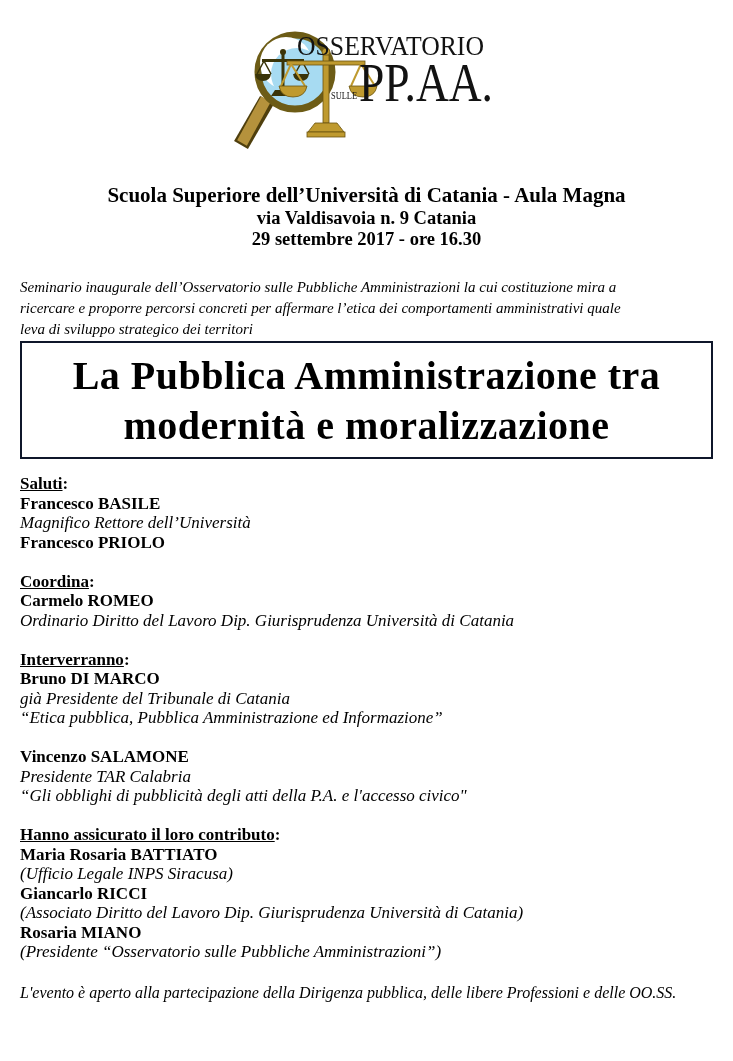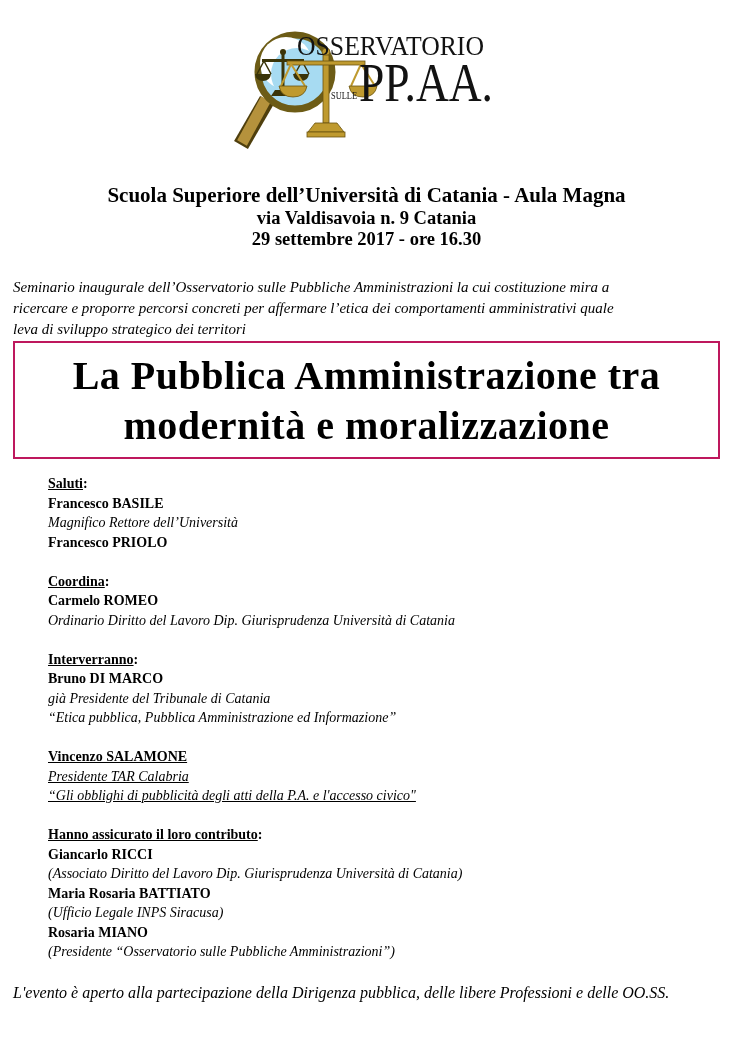--- a/index.html
+++ b/index.html
@@ -1,49 +1,49 @@
 <!DOCTYPE html>
 <html><head>
 <meta charset="utf-8">
 <style>
   html, body { margin:0; padding:0; }
   body {
     width:733px; height:1061px; background:#ffffff; color:#000;
     font-family:"Liberation Serif", "DejaVu Serif", serif;
     overflow:hidden;
   }
-  .page { padding:0 13px; }
+  .page { padding:0 20px; }
 
   
   .logo-wrap { width:272px; height:128px; margin:26px auto 0; position:relative; }
   .logo-wrap svg { display:block; }
 
   
   .venue { text-align:center; margin-top:12px; }
   .venue-l1 { font-size:21px; font-weight:bold; line-height:25px; white-space:nowrap;margin-top:29px; }
   .venue-l2, .venue-l3 { font-size:18.5px; font-weight:bold; line-height:21px; white-space:nowrap; }
 
   
   .intro { text-align:left; font-style:italic; font-size:15px; line-height:21px; margin-top:27px; }
   .intro div { white-space:nowrap; }
 
   
-  .title-box { border:2px solid #be185d; margin-top:1px; text-align:center; padding:8px 0 6px; }
+  .title-box { border:2px solid #0f172a; margin-top:1px; text-align:center; padding:8px 0 6px; }
   .title-box h1 { margin:0; font-size:40px; font-weight:bold; line-height:50px; letter-spacing:0.5px; }
   .title-box h1 div { white-space:nowrap; }
 
   
-  .sections { margin-top:15px; font-size:14px; line-height:19.5px;margin-left:35px; }
+  .sections { margin-top:15px; font-size:17px; line-height:19.5px; }
   .section { margin-top:19.5px; }
   .section:first-child { margin-top:0; }
   .sec-heading { font-weight:bold; }
   .sec-heading .u { text-decoration:underline; }
   .name { font-weight:bold; }
   .role, .talk { font-style:italic; }
-  .speaker-sep { margin-top:19.5px;text-decoration:underline; }
+  .speaker-sep { margin-top:19.5px; }
 
   .footer-note { font-style:italic; font-size:16px; line-height:20px; margin-top:21px; white-space:nowrap; }
 </style>
 </head>
 <body>
 
 <div class="page">
 
   <div class="logo-wrap">
     <svg width="272" height="128" viewBox="0 0 272 128">
@@ -140,26 +140,26 @@
       <div class="entry speaker-sep">
         <div class="name">Vincenzo SALAMONE</div>
         <div class="role">Presidente TAR Calabria</div>
         <div class="talk">“Gli obblighi di pubblicità degli atti della P.A. e l'accesso civico"</div>
       </div>
     </div>
 
     <div class="section">
       <div class="sec-heading"><span class="u">Hanno assicurato il loro contributo</span><span>:</span></div>
       <div class="entry">
+        <div class="name">Maria Rosaria BATTIATO</div>
+        <div class="role">(Ufficio Legale INPS Siracusa)</div>
+      </div>
+      <div class="entry">
         <div class="name">Giancarlo RICCI</div>
         <div class="role">(Associato Diritto del Lavoro Dip. Giurisprudenza Università di Catania)</div>
-      </div>
-      <div class="entry">
-        <div class="name">Maria Rosaria BATTIATO</div>
-        <div class="role">(Ufficio Legale INPS Siracusa)</div>
       </div>
       <div class="entry">
         <div class="name">Rosaria MIANO</div>
         <div class="role">(Presidente “Osservatorio sulle Pubbliche Amministrazioni”)</div>
       </div>
     </div>
 
   </div>
 
   <div class="footer-note">L'evento è aperto alla partecipazione della Dirigenza pubblica, delle libere Professioni e delle OO.SS.</div>

